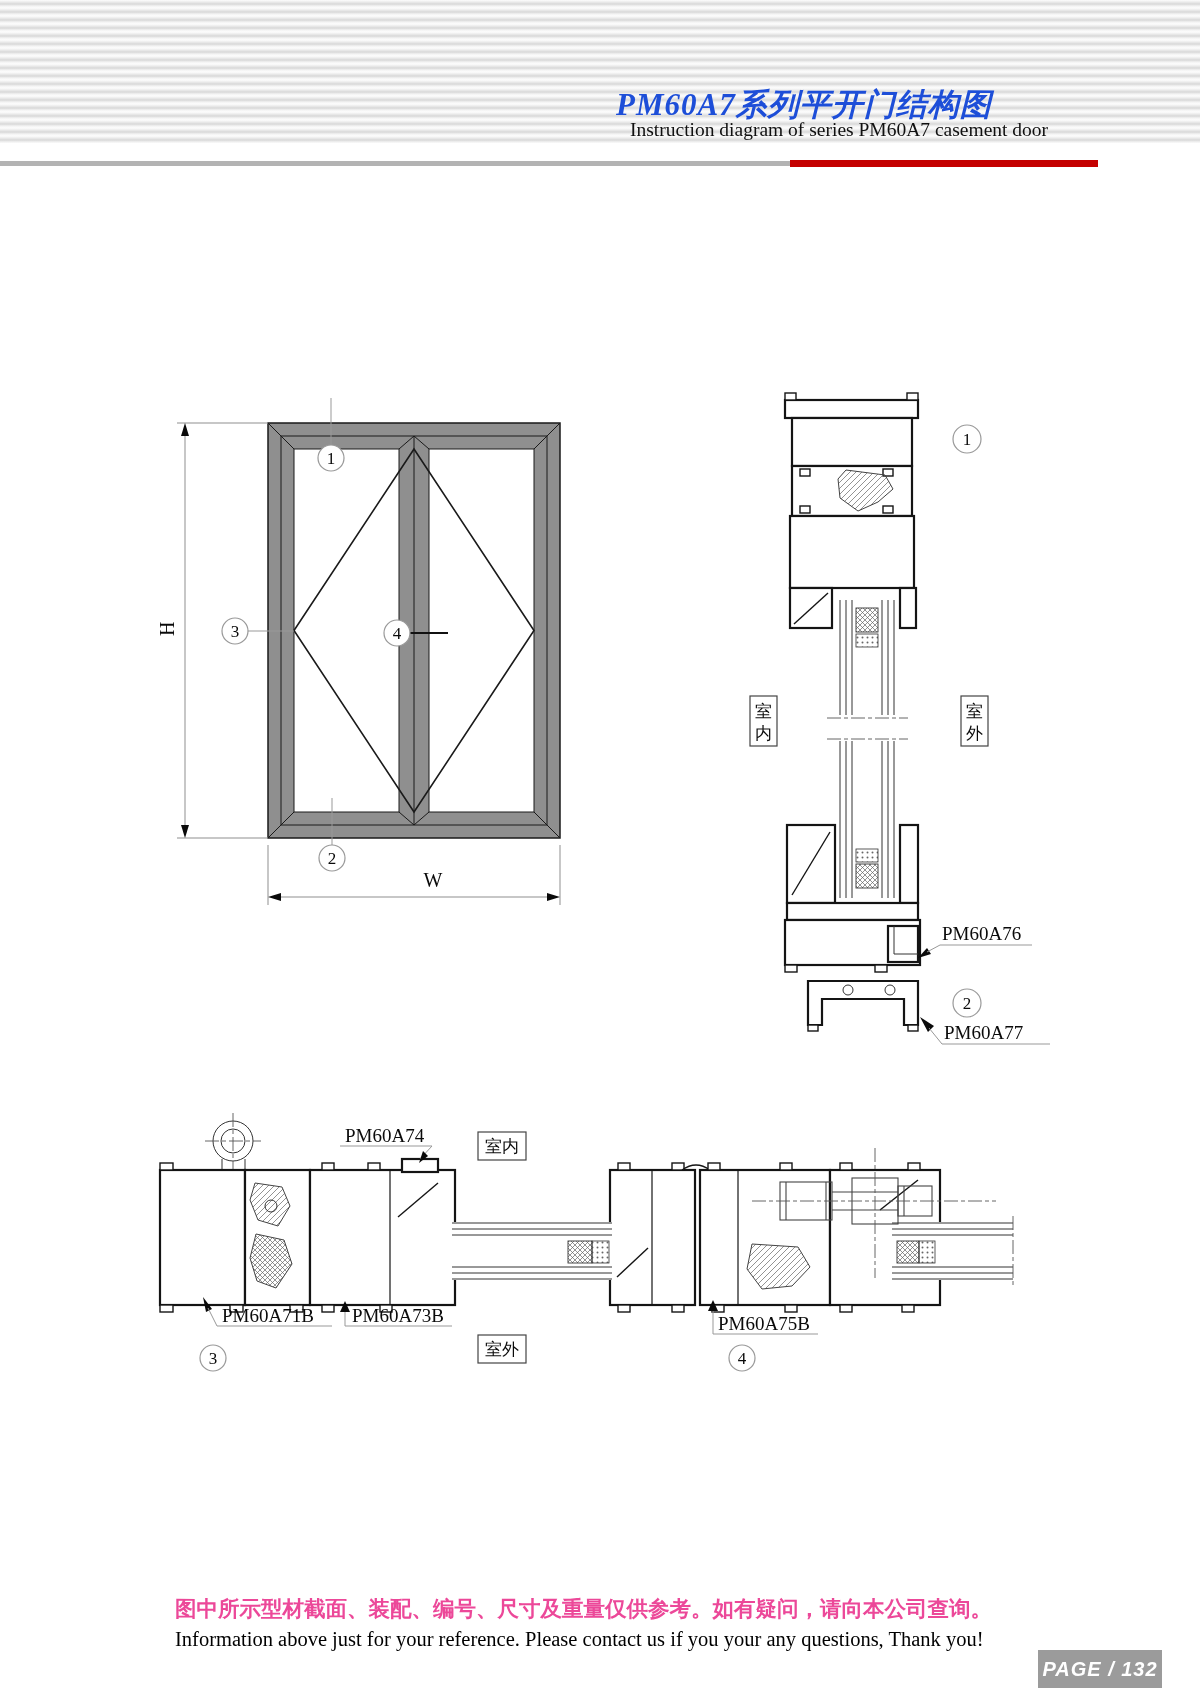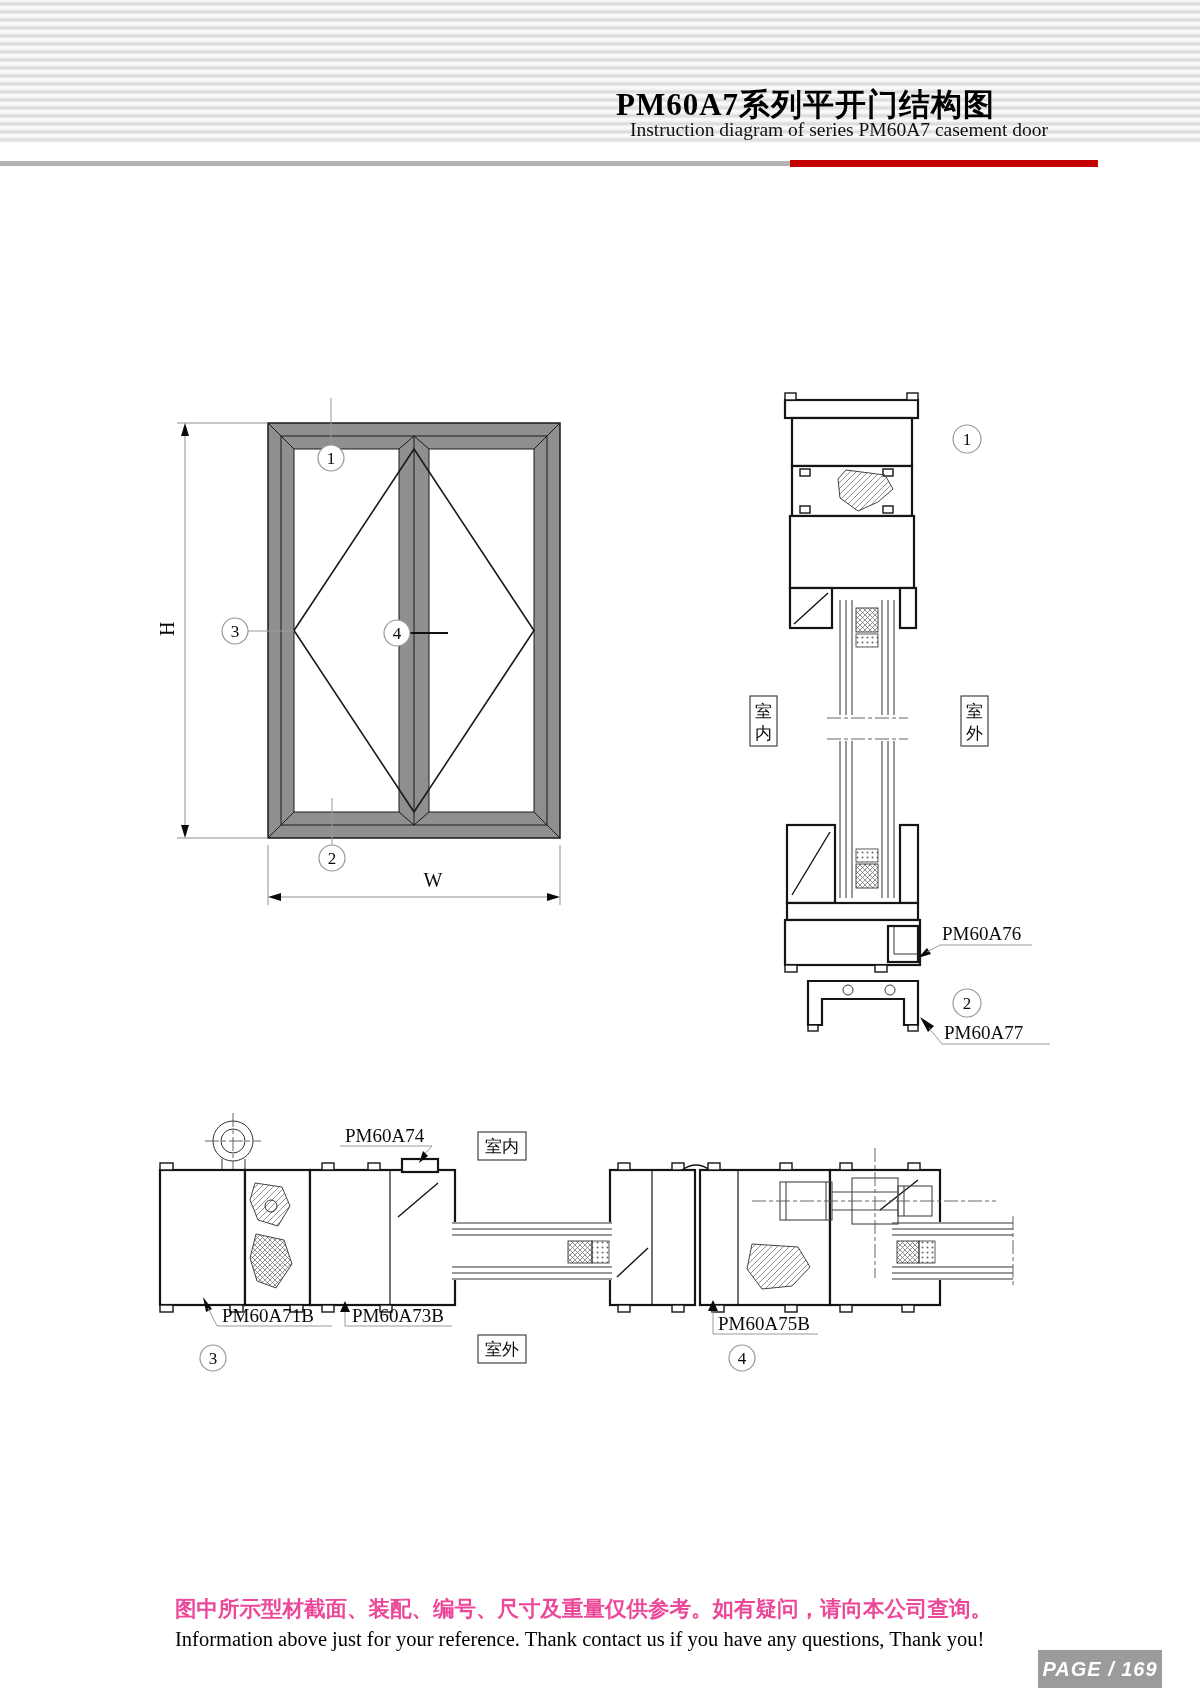--- a/index.html
+++ b/index.html
@@ -1,22 +1,22 @@
 <!DOCTYPE html>
 <html><head>
 <meta charset="utf-8">
 <style>
   html,body{margin:0;padding:0;}
   body{width:1200px;height:1697px;background:#ffffff;position:relative;
        font-family:"Liberation Serif","DejaVu Serif",serif;}
   .page{position:absolute;left:0;top:0;width:1200px;height:1697px;background:#fff;overflow:hidden;}
   .header-stripes{position:absolute;left:0;top:0;width:1200px;height:143px;
       background:repeating-linear-gradient(180deg,#fdfdfd 0px,#ececec 2px,#d8d8d8 4px,#f3f3f3 6px,#fdfdfd 8px);}
-  .title-cn{position:absolute;left:616px;top:84px;font-size:31px;font-weight:bold;color:#000000;
-      letter-spacing:1px;font-family:"Liberation Serif","DejaVu Sans",serif;white-space:nowrap;}
+  .title-cn{position:absolute;left:616px;top:84px;font-size:31px;font-weight:bold;color:#1d4ed8;
+      letter-spacing:1px;font-family:"Liberation Serif","DejaVu Sans",serif;white-space:nowrap;font-style:italic;}
   .title-en{position:absolute;left:630px;top:119px;font-size:19.5px;color:#101010;white-space:nowrap;}
   .divider-gray{position:absolute;left:0;top:161px;width:790px;height:5px;background:#b3b3b3;}
   .divider-red{position:absolute;left:790px;top:160px;width:308px;height:7px;background:#c40000;}
   .drawing{position:absolute;}
   .footer-cn{position:absolute;left:175px;top:1594px;font-size:21.5px;font-weight:bold;color:#ec4899;
       font-family:Liberation Sans, sans-serif;white-space:nowrap;}
   .footer-en{position:absolute;left:175px;top:1628px;font-size:20.5px;color:#000;
       font-family:"Liberation Serif","DejaVu Serif",serif;white-space:nowrap;}
   .page-badge{position:absolute;left:1038px;top:1650px;width:124px;height:38px;background:#9b9b9b;
       color:#fff;font-family:"Liberation Sans","DejaVu Sans",sans-serif;font-style:italic;font-weight:bold;
@@ -298,16 +298,16 @@
 
     <g>
       <circle class="callout" cx="73" cy="338" r="13"></circle>
       <text class="co" x="73" y="344">3</text>
       <circle class="callout" cx="602" cy="338" r="13"></circle>
       <text class="co" x="602" y="344">4</text>
     </g>
   </svg>
 
   <div class="footer-cn">图中所示型材截面、装配、编号、尺寸及重量仅供参考。如有疑问，请向本公司查询。</div>
-  <div class="footer-en">Information above just for your reference. Thank contact us if you have any questions, Thank you!</div>
-  <div class="page-badge">PAGE / 169</div>
+  <div class="footer-en">Information above just for your reference. Please contact us if you your any questions, Thank you!</div>
+  <div class="page-badge">PAGE / 132</div>
 
 </div>
 
 </body></html>

